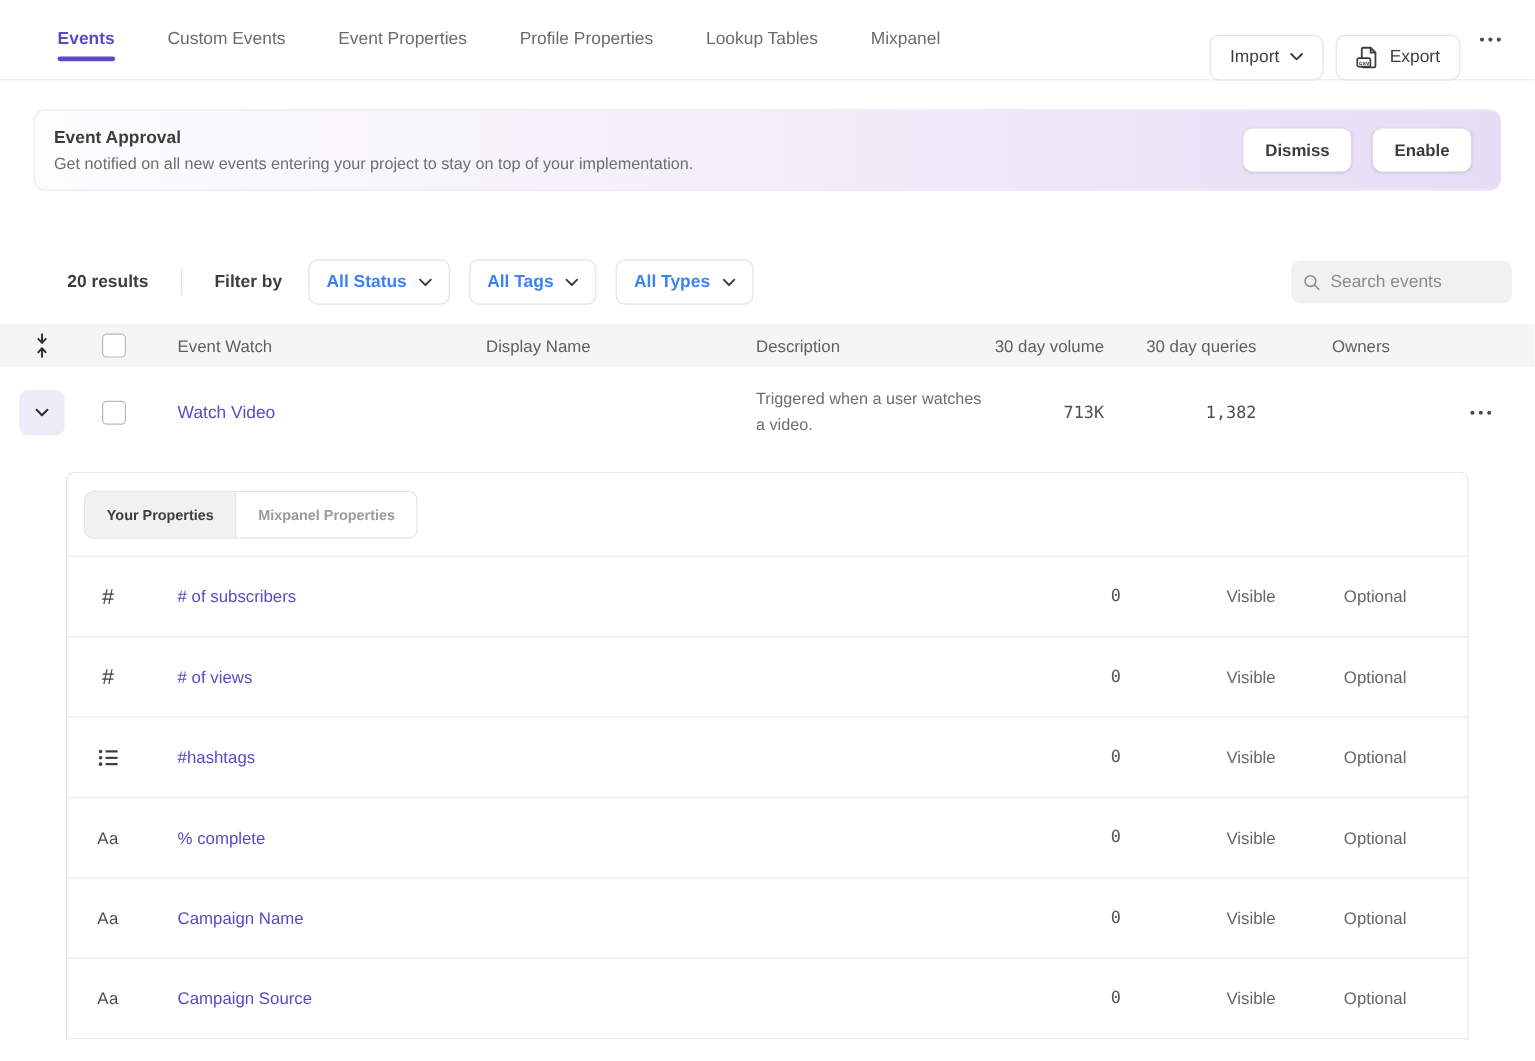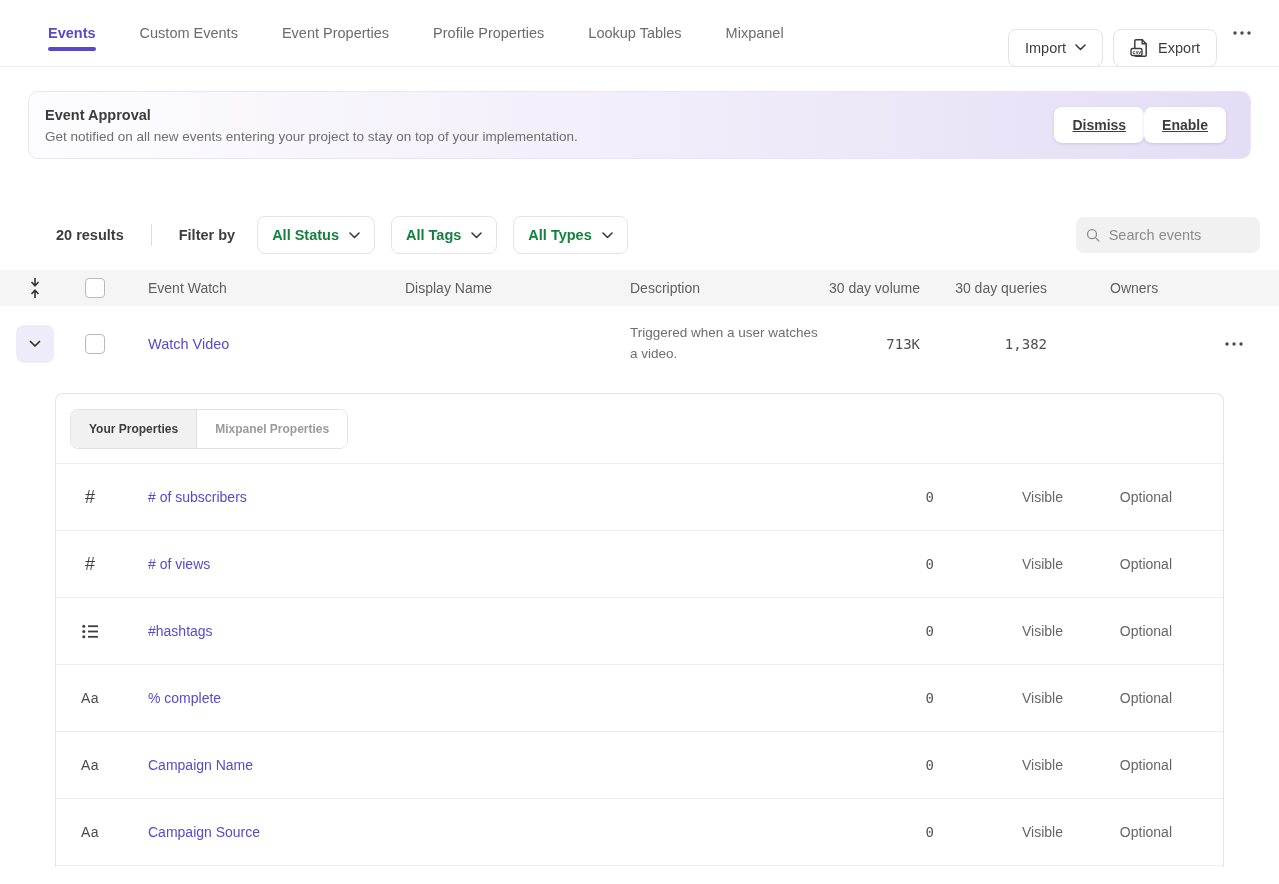--- a/index.html
+++ b/index.html
@@ -20,33 +20,33 @@
          align-items:center; gap:9px; padding:0 16px; cursor:pointer;
          font-family:"Liberation Sans", sans-serif;margin-top:29px; }
   .kebab { padding:6px 4px 6px 6px; display:flex; align-items:center; cursor:pointer; }
 
   
   .banner { margin:24px 28px 0; height:68px; border-radius:10px;
     background:linear-gradient(90deg,#fdfdfe 0%, #f1ecfa 55%, #e5ddf5 100%);
     border:1px solid #eae5f6; display:flex; align-items:center; padding:0 24px 0 16px; }
   .banner-title { font-size:14.5px; font-weight:700; color:#3d3d3d; }
   .banner-desc  { font-size:13.5px; color:#6e6e6e; margin-top:6px; }
-  .banner-actions { margin-left:auto; display:flex; gap:0;text-decoration:underline; }
+  .banner-actions { margin-left:auto; display:flex; gap:18px; }
   .banner-btn { height:36px; padding:0 18px; border-radius:8px; background:#fff; border:none;
     box-shadow:0 1px 3px rgba(40,30,80,0.14); font-size:14px; font-weight:600; color:#3d3d3d;
     cursor:pointer; font-family:"Liberation Sans", sans-serif; }
 
   
   .toolbar { margin-top:57px; display:flex; align-items:center; padding:0 19px 0 56px; }
   .results { font-size:14.5px; font-weight:600; color:#3d3d3d; }
   .vdiv { width:1px; height:22px; background:#dcdcdc; margin:0 27px; }
   .filter-label { font-size:14.5px; font-weight:600; color:#3d3d3d; margin-right:22px; }
   .dropdown { height:38px; border:1px solid #e3e3e3; border-radius:8px; background:#fff;
     padding:0 14px; display:inline-flex; align-items:center; gap:10px; font-size:14.5px;
-    font-weight:600; color:#15803d; margin-right:16px; cursor:pointer; }
+    font-weight:600; color:#3b82f6; margin-right:16px; cursor:pointer; }
   .search { margin-left:auto; width:184px; height:36px; background:#f1f1f2; border-radius:8px;
     display:flex; align-items:center; padding:0 10px; gap:8px; }
   .search input { border:none; background:transparent; outline:none; width:100%;
     font-size:14.5px; color:#5a5a5a; font-family:"Liberation Sans", sans-serif; }
   .search input::placeholder { color:#8b8b8b; }
 
   
   .thead { margin-top:16px; height:36px; background:#f5f5f6; display:flex;
            align-items:center; font-size:14px; color:#5f5f5f; }
   .c-caret   { width:70px; display:flex; justify-content:center; align-items:center; }

